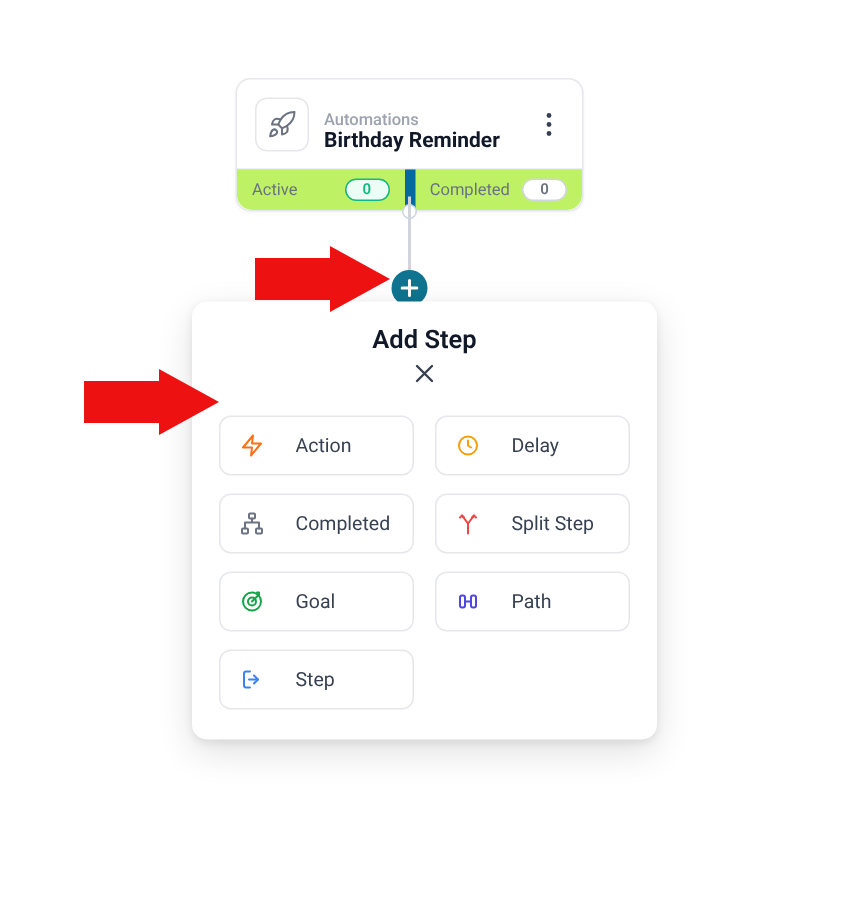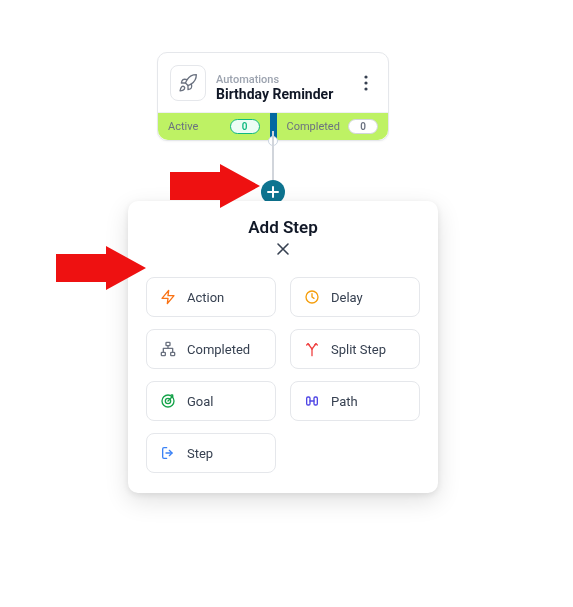--- a/index.html
+++ b/index.html
@@ -152,21 +152,21 @@
     cursor: pointer; color: #374151;
   }
   .grid {
     display: grid;
     grid-template-columns: 1fr 1fr;
     gap: 12px 14px;
   }
   .step-btn {
     display: flex;
     align-items: center;
-    gap: 10px;
+    gap: 20px;
     padding: 10px 12px;
     border: 1px solid #e5e7eb;
     border-radius: 8px;
     background: #fff;
     cursor: pointer;
     font-size: 13px;
     color: #374151;
   }
   .step-btn .ic {
     width: 18px; height: 18px;

